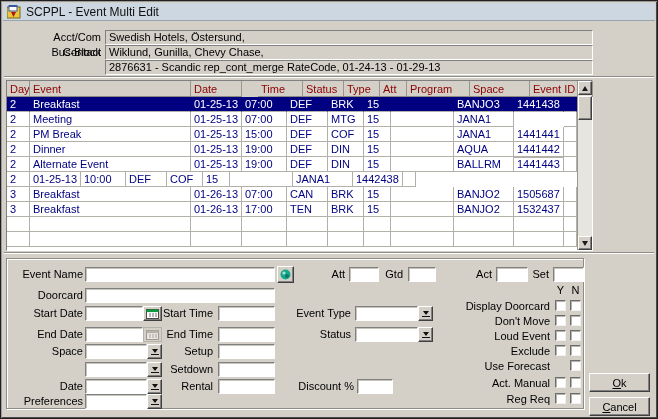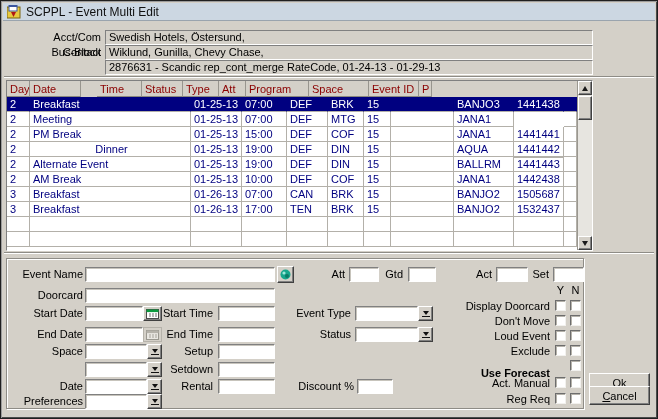--- a/index.html
+++ b/index.html
@@ -95,20 +95,21 @@
   <span class="hdr-label" style="top:44px">Contact</span>
   <div class="hdr-value" style="top:44px">Wiklund, Gunilla, Chevy Chase,</div>
   <span class="hdr-label" style="top:44px">Bus-Block</span>
   <div class="hdr-value" style="top:59px">2876631 - Scandic rep_cont_merge RateCode, 01-24-13 - 01-29-13</div>
 
   <div class="divider" style="top:75px"></div>
 
   <div class="tbl">
     <div class="thead">
         <div class="th" style="width: 23px;">Day</div>
+        <div class="th" style="width: 161px;">Event</div>
         <div class="th" style="width: 51px;">Date</div>
         <div class="th" style="width: 45px; margin-left: 16px;">Time</div>
         <div class="th" style="width: 41px;">Status</div>
         <div class="th" style="width: 36px;">Type</div>
         <div class="th" style="width: 27px;">Att</div>
         <div class="th" style="width: 63px;">Program</div>
         <div class="th" style="width: 60px;">Space</div>
         <div class="th" style="width: 50px;">Event ID</div>
         <div class="th" style="width: 13px;">P</div>
       </div>
@@ -147,21 +148,21 @@
           <div class="td" style="width: 41px;">DEF</div>
           <div class="td" style="width: 36px;">COF</div>
           <div class="td" style="width: 27px;">15</div>
           <div class="td" style="width: 63px;"></div>
           <div class="td" style="width: 60px;">JANA1</div>
           <div class="td" style="width: 50px;">1441441</div>
           <div class="td" style="width: 13px;"></div>
         </div>
         <div class="tr">
           <div class="td" style="width: 23px;">2</div>
-          <div class="td" style="width: 161px; text-align: center;">Dinner</div>
+          <div class="td" style="width: 161px;">Dinner</div>
           <div class="td" style="width: 51px;">01-25-13</div>
           <div class="td" style="width: 45px;">19:00</div>
           <div class="td" style="width: 41px;">DEF</div>
           <div class="td" style="width: 36px;">DIN</div>
           <div class="td" style="width: 27px;">15</div>
           <div class="td" style="width: 63px;"></div>
           <div class="td" style="width: 60px;">AQUA</div>
           <div class="td" style="width: 50px;">1441442</div>
           <div class="td" style="width: 13px;"></div>
         </div>
@@ -173,21 +174,20 @@
           <div class="td" style="width: 41px;">DEF</div>
           <div class="td" style="width: 36px;">DIN</div>
           <div class="td" style="width: 27px;">15</div>
           <div class="td" style="width: 63px;"></div>
           <div class="td" style="width: 60px;">BALLRM</div>
           <div class="td" style="width: 50px;">1441443</div>
           <div class="td" style="width: 13px;"></div>
         </div>
         <div class="tr">
           <div class="td" style="width: 23px;">2</div>
-          <div class="td" style="width: 161px;">AM Break</div>
           <div class="td" style="width: 51px;">01-25-13</div>
           <div class="td" style="width: 45px;">10:00</div>
           <div class="td" style="width: 41px;">DEF</div>
           <div class="td" style="width: 36px;">COF</div>
           <div class="td" style="width: 27px;">15</div>
           <div class="td" style="width: 63px;"></div>
           <div class="td" style="width: 60px;">JANA1</div>
           <div class="td" style="width: 50px;">1442438</div>
           <div class="td" style="width: 13px;"></div>
         </div>
@@ -288,21 +288,21 @@
         <span class="cb" style="top: 41px; left: 563px;"></span>
         <span class="flag-label" style="top: 56px;">Don't Move</span>
         <span class="cb" style="top: 56px; left: 548px;"></span>
         <span class="cb" style="top: 56px; left: 563px;"></span>
         <span class="flag-label" style="top: 71px;">Loud Event</span>
         <span class="cb" style="top: 71px; left: 548px;"></span>
         <span class="cb" style="top: 71px; left: 563px;"></span>
         <span class="flag-label" style="top: 86px;">Exclude</span>
         <span class="cb" style="top: 86px; left: 548px;"></span>
         <span class="cb" style="top: 86px; left: 563px;"></span>
-        <span class="flag-label" style="top: 108px; font-weight: bold;">Use Forecast</span>
+        <span class="flag-label" style="top: 101px;">Use Forecast</span>
         <span class="cb" style="top: 101px; left: 563px;"></span>
         <span class="flag-label" style="top: 118px;">Act. Manual</span>
         <span class="cb" style="top: 118px; left: 548px;"></span>
         <span class="cb" style="top: 118px; left: 563px;"></span>
         <span class="flag-label" style="top: 134px;">Reg Req</span>
         <span class="cb" style="top: 134px; left: 548px;"></span>
         <span class="cb" style="top: 134px; left: 563px;"></span>
       </div>
 
     <span class="lbl" style="top:47px;left:0;width:76px">Start Date</span>
@@ -385,17 +385,17 @@
       <span class="dropglyph">
           <span class="tri"></span>
           <span class="bar"></span>
         </span>
     </button>
   </div>
 
   <button class="btn" style="top:372px">
       <span>Ok</span>
     </button>
-  <button class="btn" style="top:385px">
+  <button class="btn" style="top:396px">
       <span>Cancel</span>
     </button>
 
 </div>
 
 </body></html>

